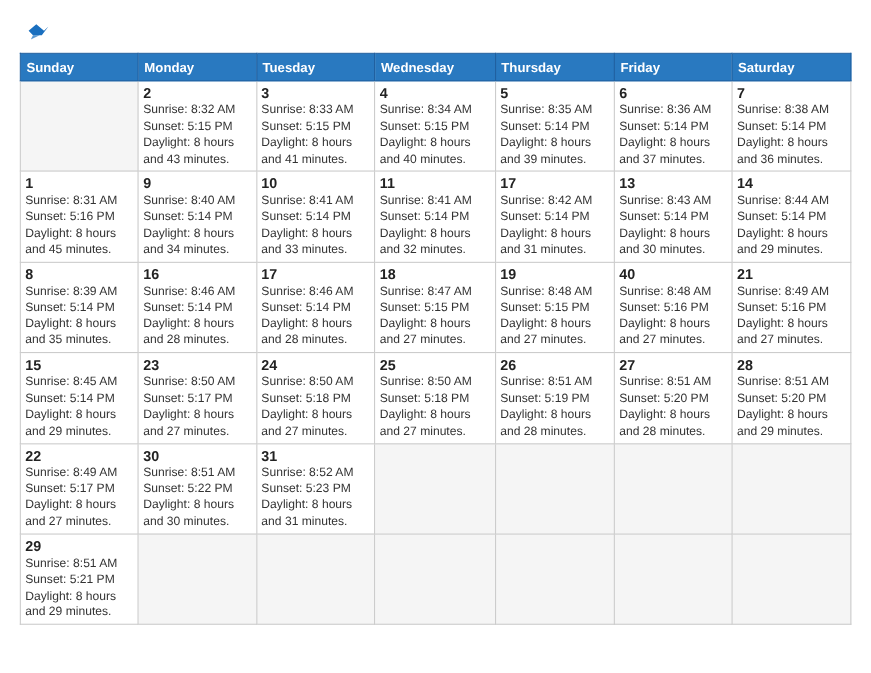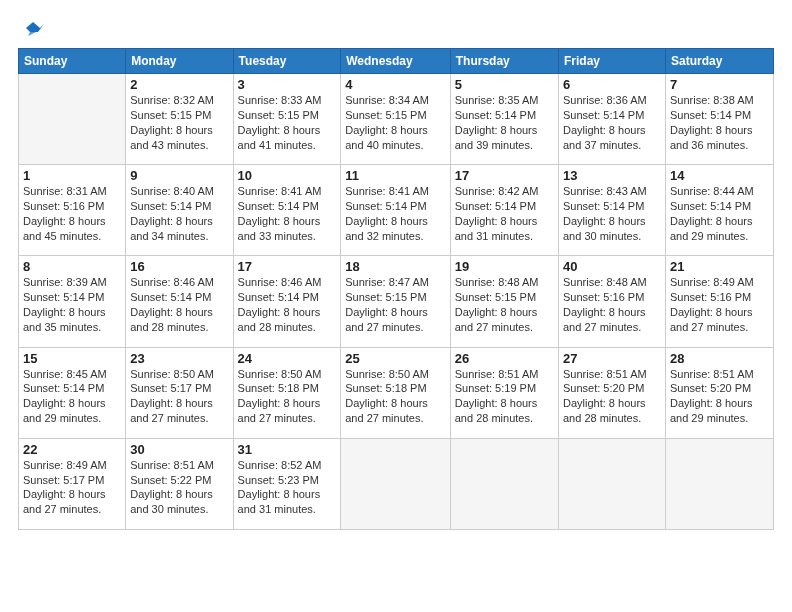--- a/index.html
+++ b/index.html
@@ -175,15 +175,24 @@
         </tr>
         <tr>
           <td><span class="day-num">22</span><span class="day-detail">Sunrise: 8:49 AM<br>Sunset: 5:17 PM<br>Daylight: 8 hours and 27 minutes.</span></td>
           <td><span class="day-num">30</span><span class="day-detail">Sunrise: 8:51 AM<br>Sunset: 5:22 PM<br>Daylight: 8 hours and 30 minutes.</span></td>
           <td><span class="day-num">31</span><span class="day-detail">Sunrise: 8:52 AM<br>Sunset: 5:23 PM<br>Daylight: 8 hours and 31 minutes.</span></td>
           <td class="empty"></td>
           <td class="empty"></td>
           <td class="empty"></td>
           <td class="empty"></td>
         </tr>
+        <tr>
+          <td><span class="day-num">29</span><span class="day-detail">Sunrise: 8:51 AM<br>Sunset: 5:21 PM<br>Daylight: 8 hours and 29 minutes.</span></td>
+          <td class="empty"></td>
+          <td class="empty"></td>
+          <td class="empty"></td>
+          <td class="empty"></td>
+          <td class="empty"></td>
+          <td class="empty"></td>
+        </tr>
       </tbody>
   </table>
 </div>
 
 </body></html>

